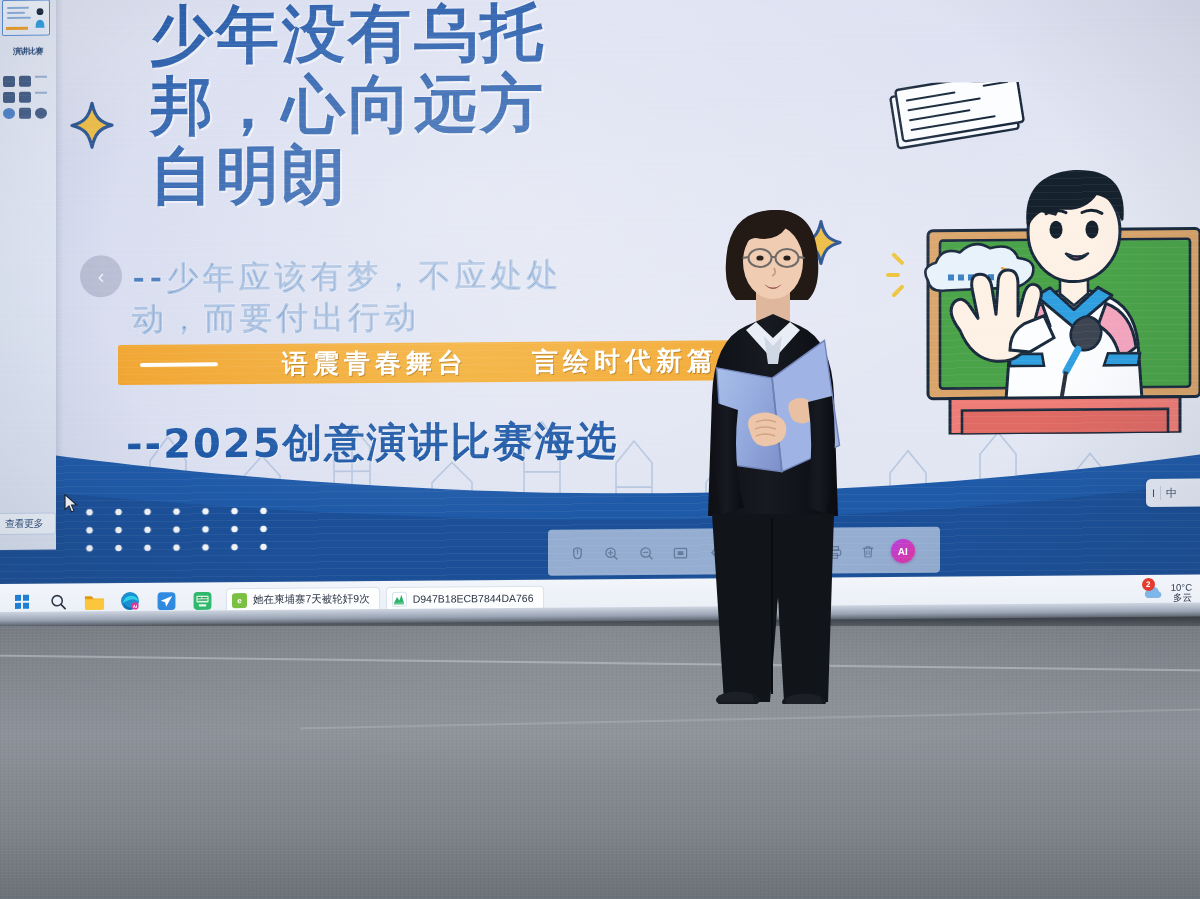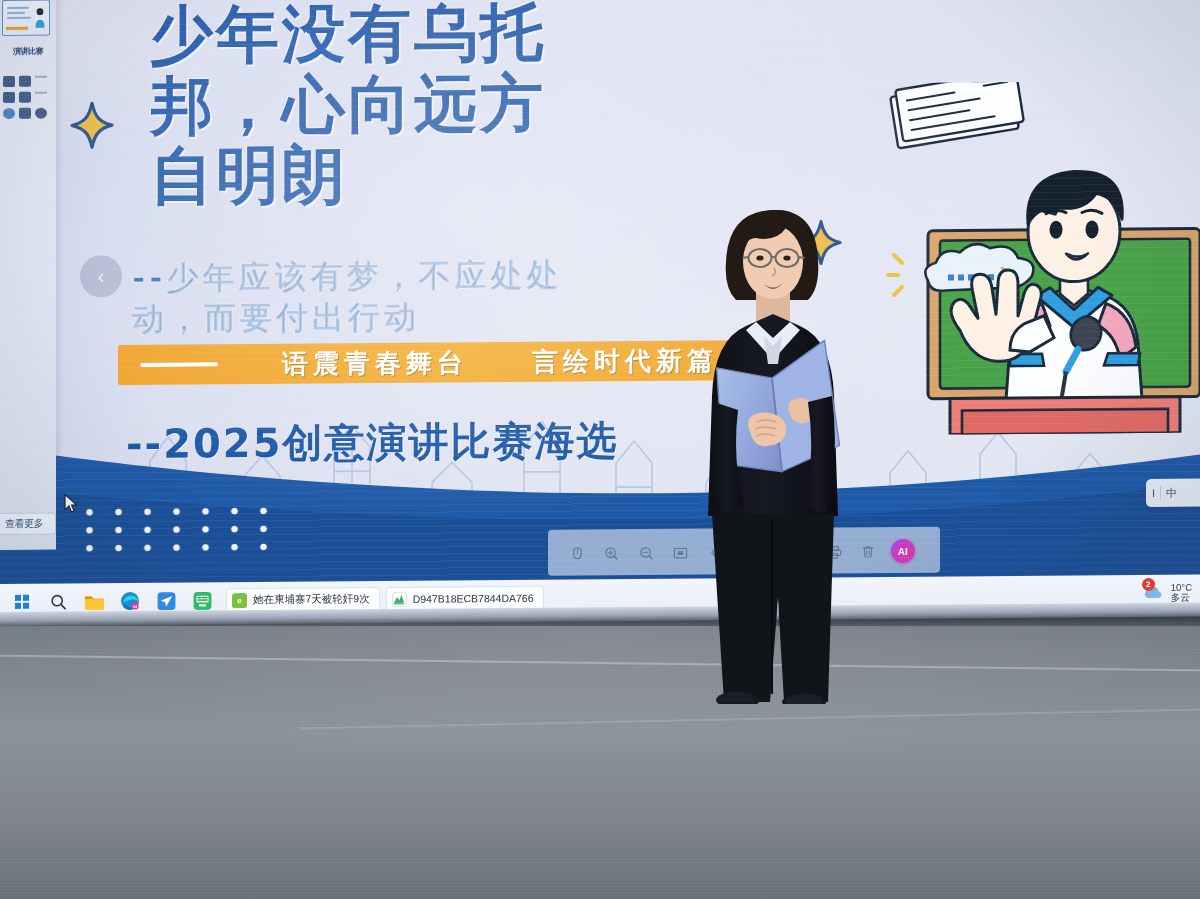--- a/index.html
+++ b/index.html
@@ -220,21 +220,21 @@
   .tray {
     position:absolute; right:6px; top:0; height:36px;
     display:flex; align-items:center; gap:5px; padding-right:2px;
   }
   .tray-weather { position:relative; width:22px; height:22px; }
   .tray-badge {
     position:absolute; left:-2px; top:-4px; width:13px; height:13px; border-radius:50%;
     background:#e33c2e; color:#fff; font-size:8px; font-weight:bold;
     display:flex; align-items:center; justify-content:center;
   }
-  .tray-text { display:flex; flex-direction:column; line-height:1.08; font-size:9.5px; color:#2c3848; }
+  .tray-text { display:flex; flex-direction:column; line-height:1.08; font-size:9.5px; color:#2c3848;align-items:flex-end; }
 
   
   .screen-edge {
     position:absolute; left:0; top:612px; width:1200px; height:14px;
     background:linear-gradient(#cfd6e2,#9aa4b4 60%,#5d646f);
     transform:skewY(-0.45deg); transform-origin:0 0;
   }
 
   
   .person { position:absolute; left:690px; top:196px; width:180px; height:508px; }

